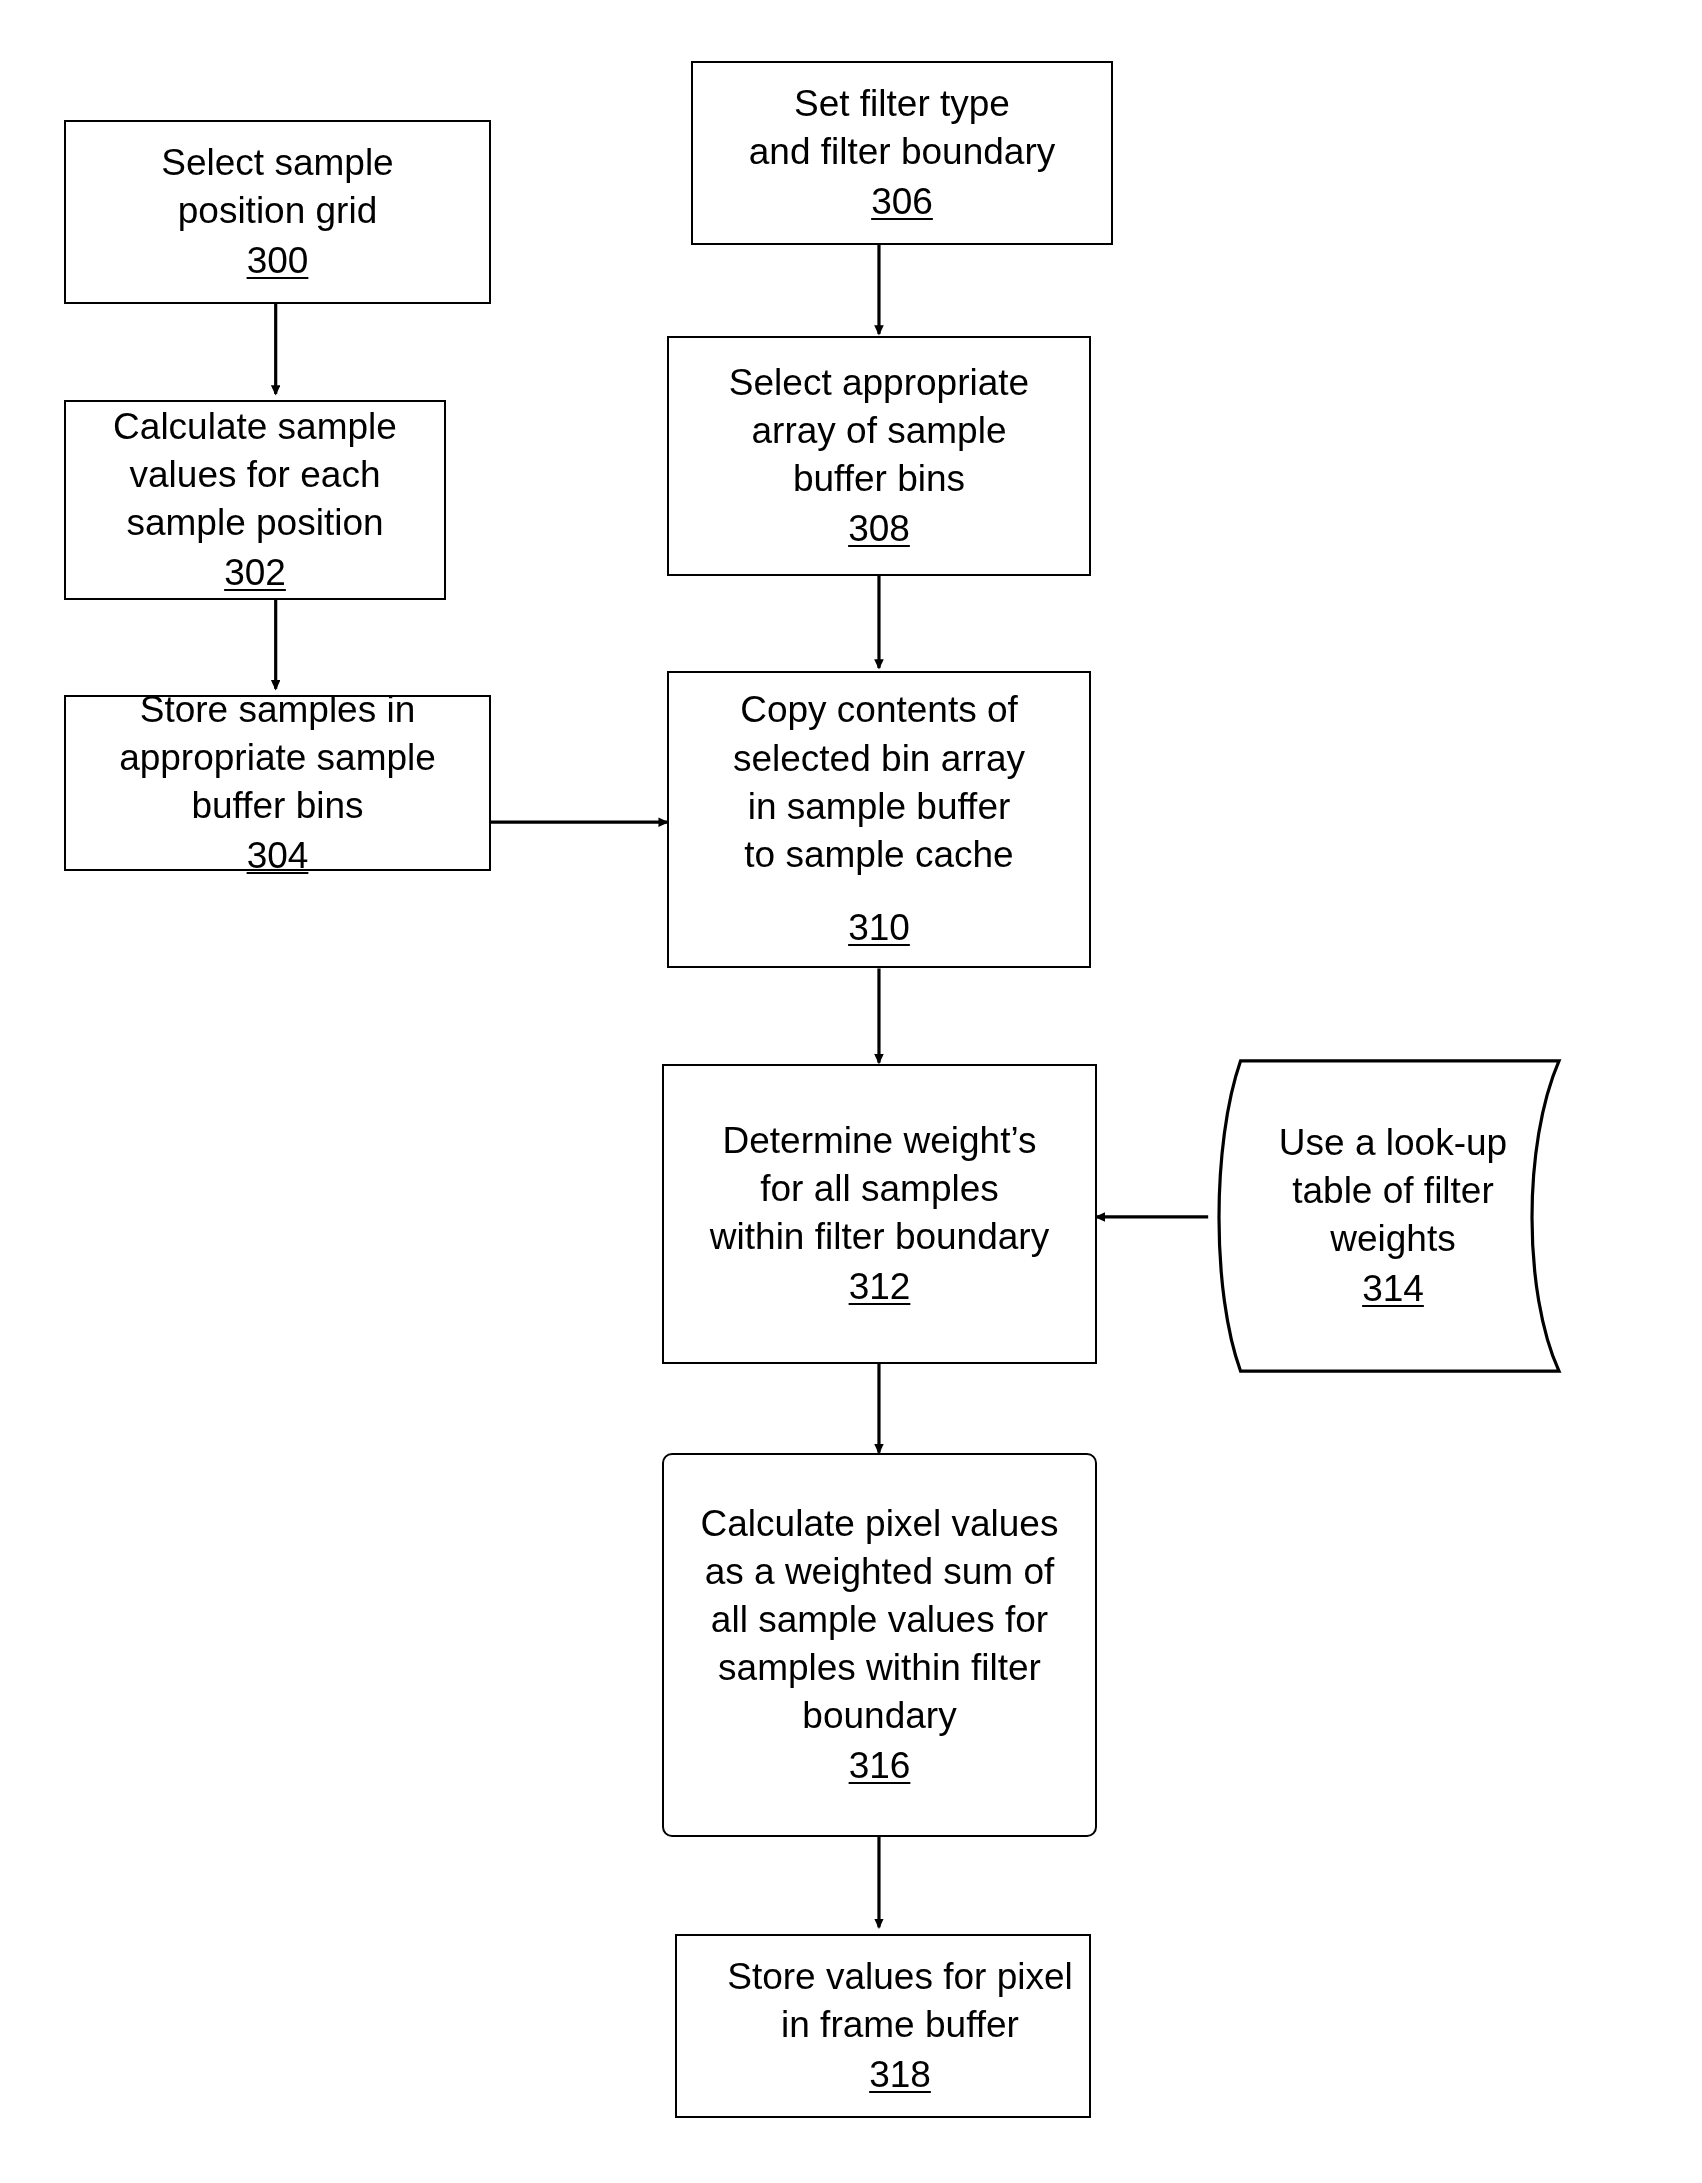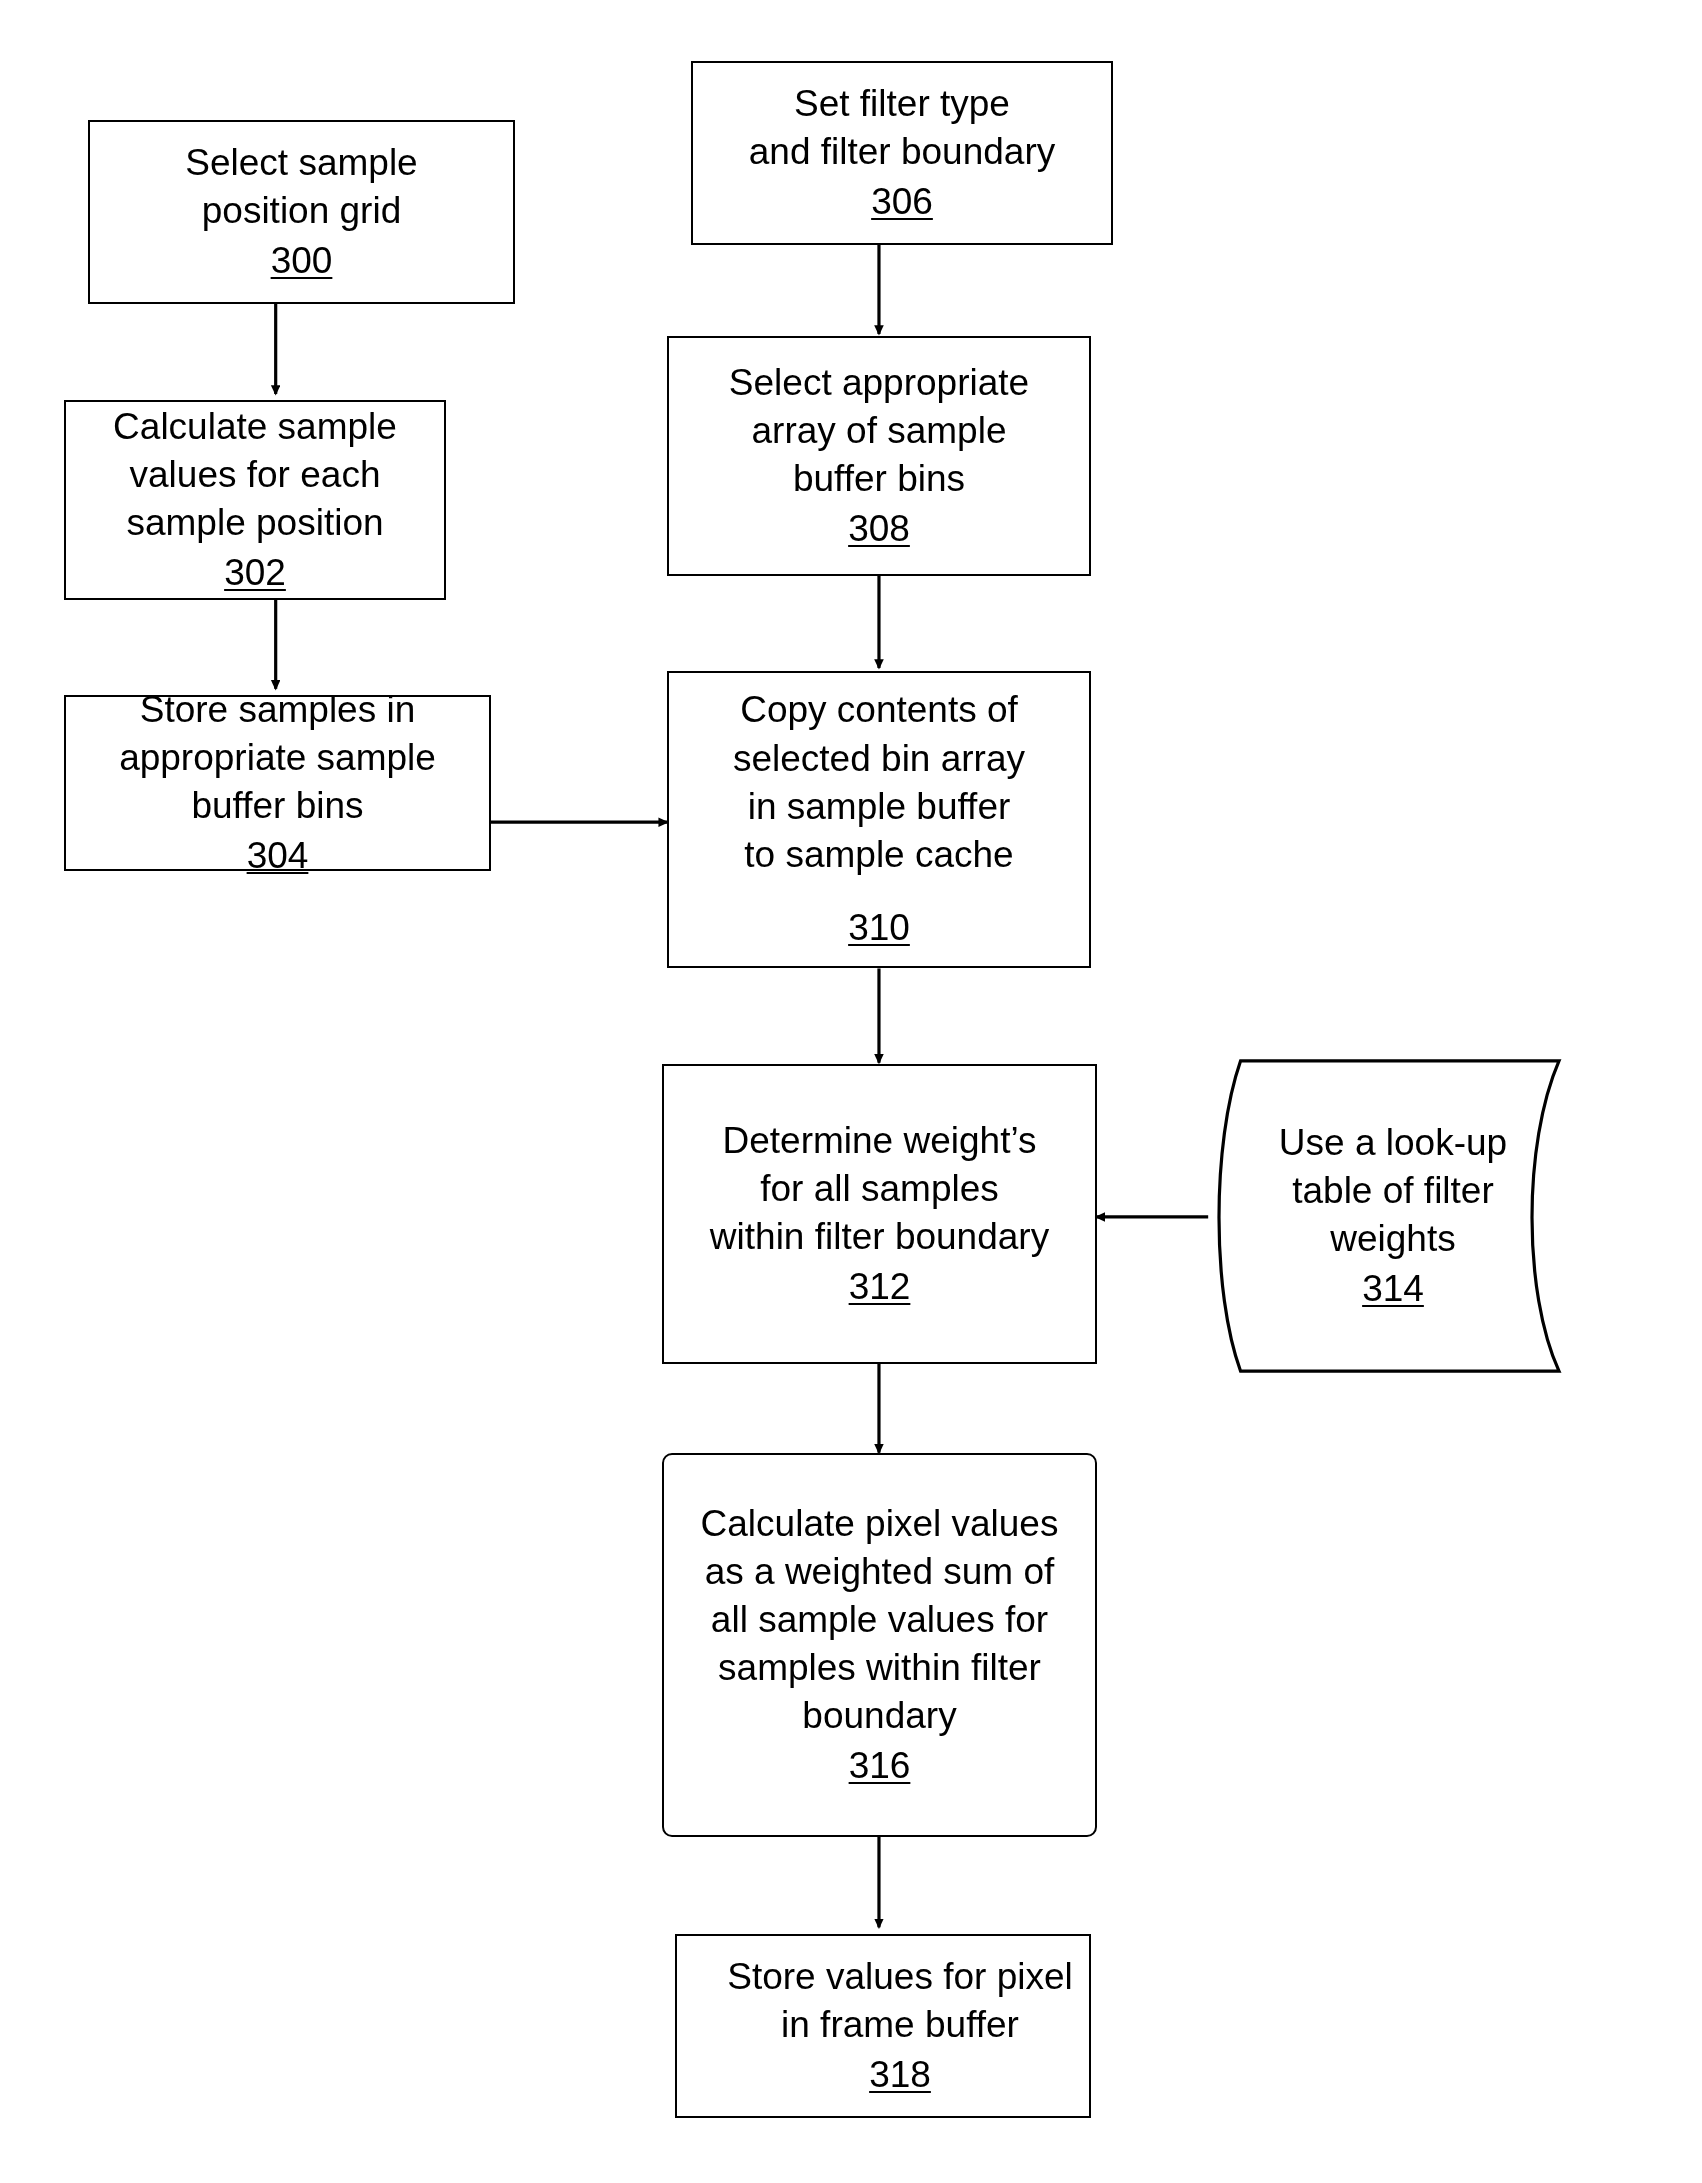--- a/index.html
+++ b/index.html
@@ -121,21 +121,21 @@
 
     <g>
       <line x1="1100" y1="1707" x2="1100" y2="1818" stroke="#000" stroke-width="4" marker-end="url(#arrow)"></line>
     </g>
 
     <g>
       <line x1="1100" y1="2298" x2="1100" y2="2412" stroke="#000" stroke-width="4" marker-end="url(#arrow)"></line>
     </g>
   </svg>
 
-  <div class="node box" style="left:64px; top:120px; width:427px; height:184px;margin-left:24px;">
+  <div class="node box" style="left:64px; top:120px; width:427px; height:184px;">
     <span class="txt">Select sample
 position grid</span>
     <span class="ref">300</span>
   </div>
 
   <div class="node box" style="left:64px; top:400px; width:382px; height:200px;">
     <span class="txt">Calculate sample
 values for each
 sample position</span>
     <span class="ref">302</span>

